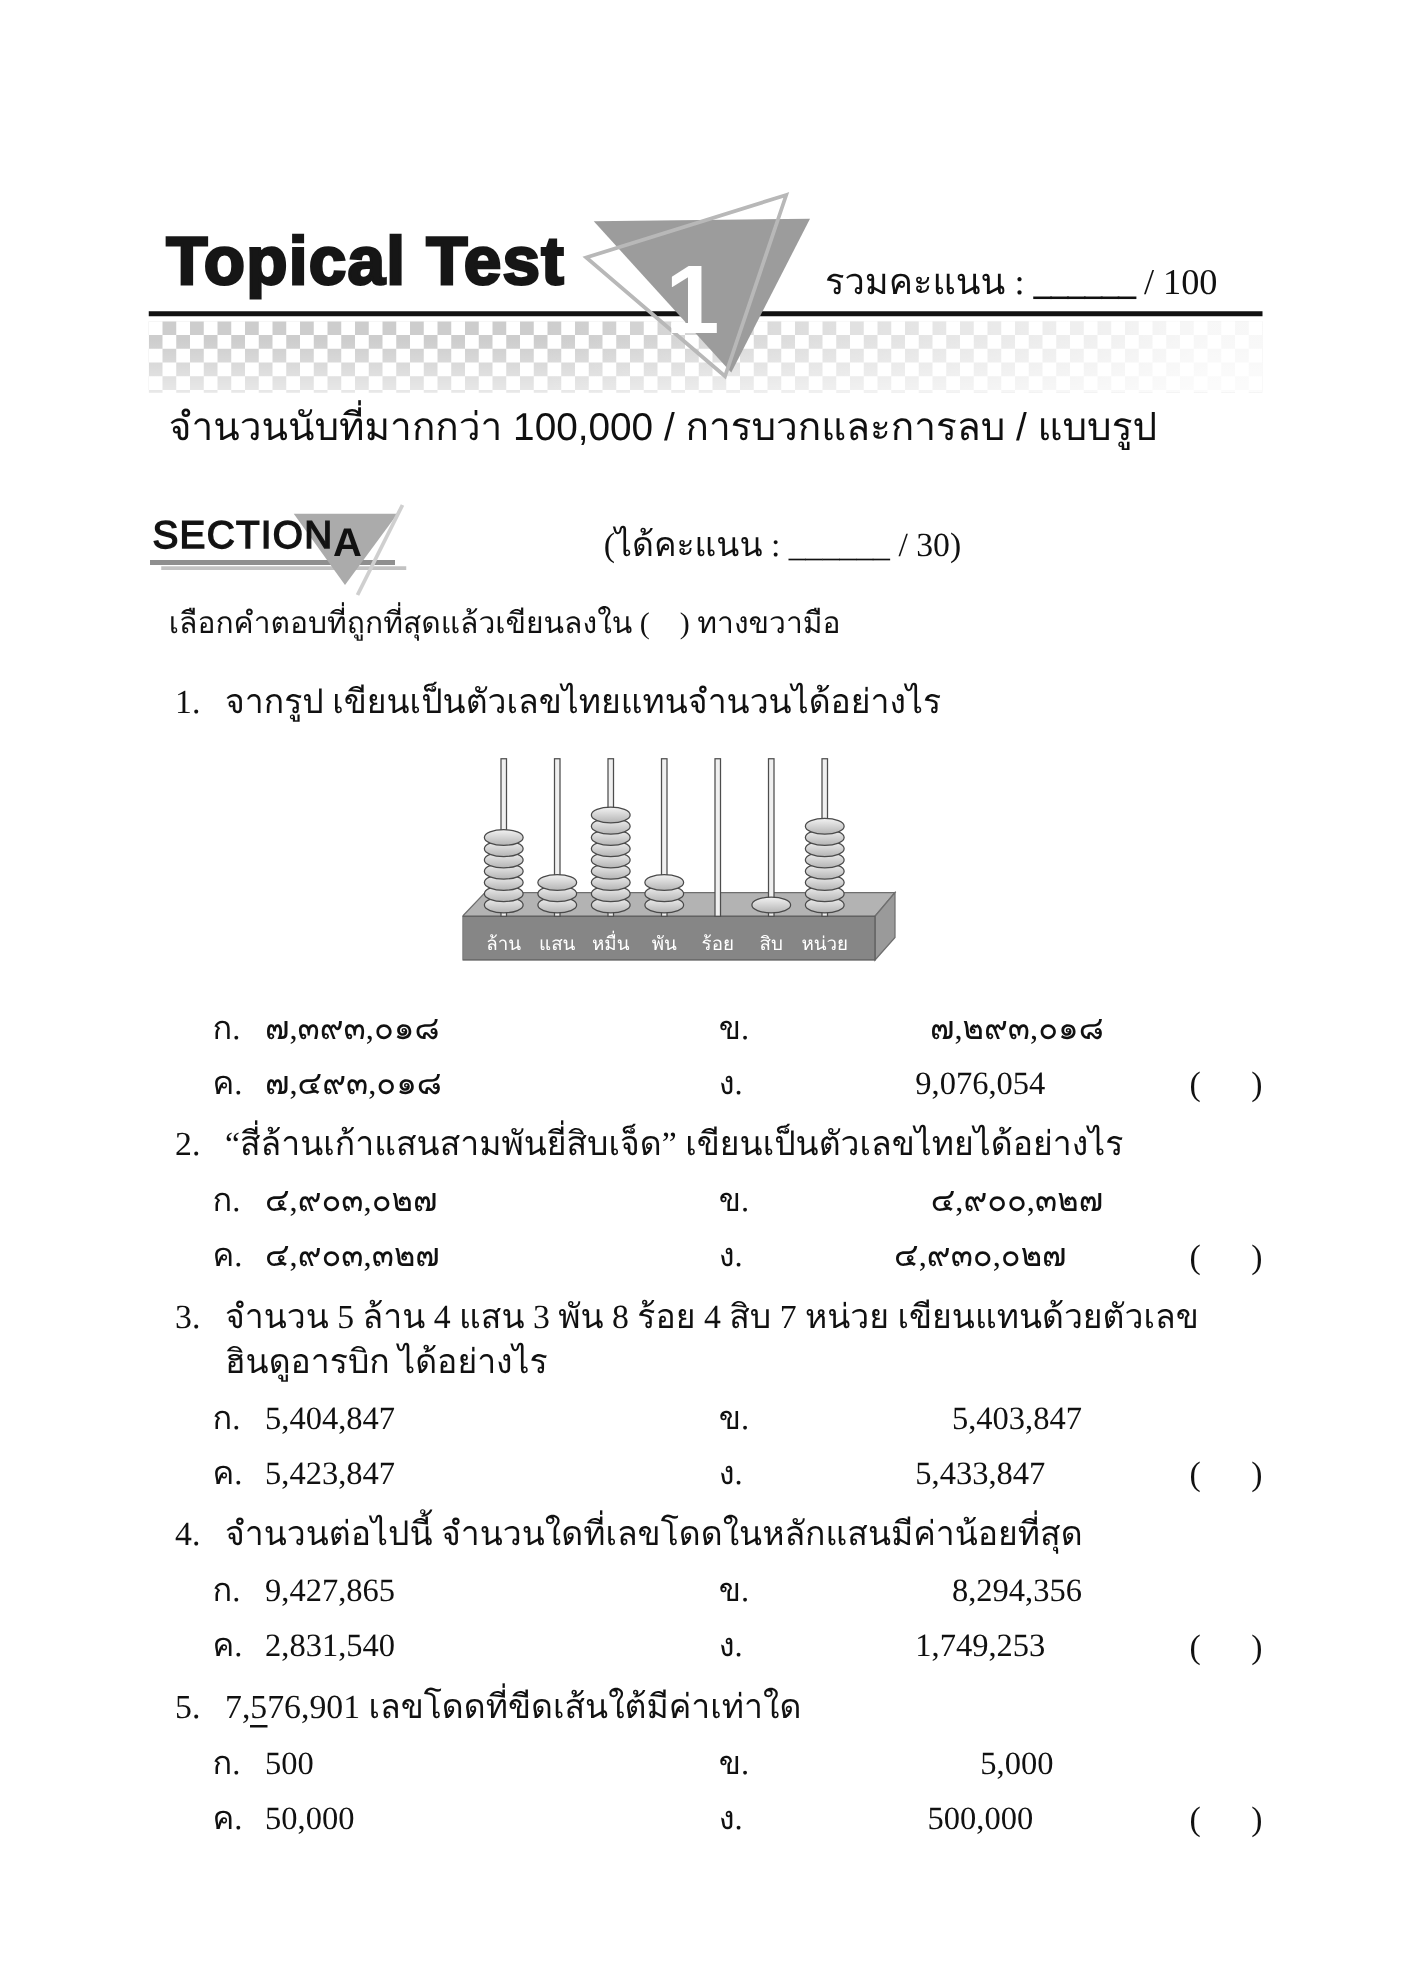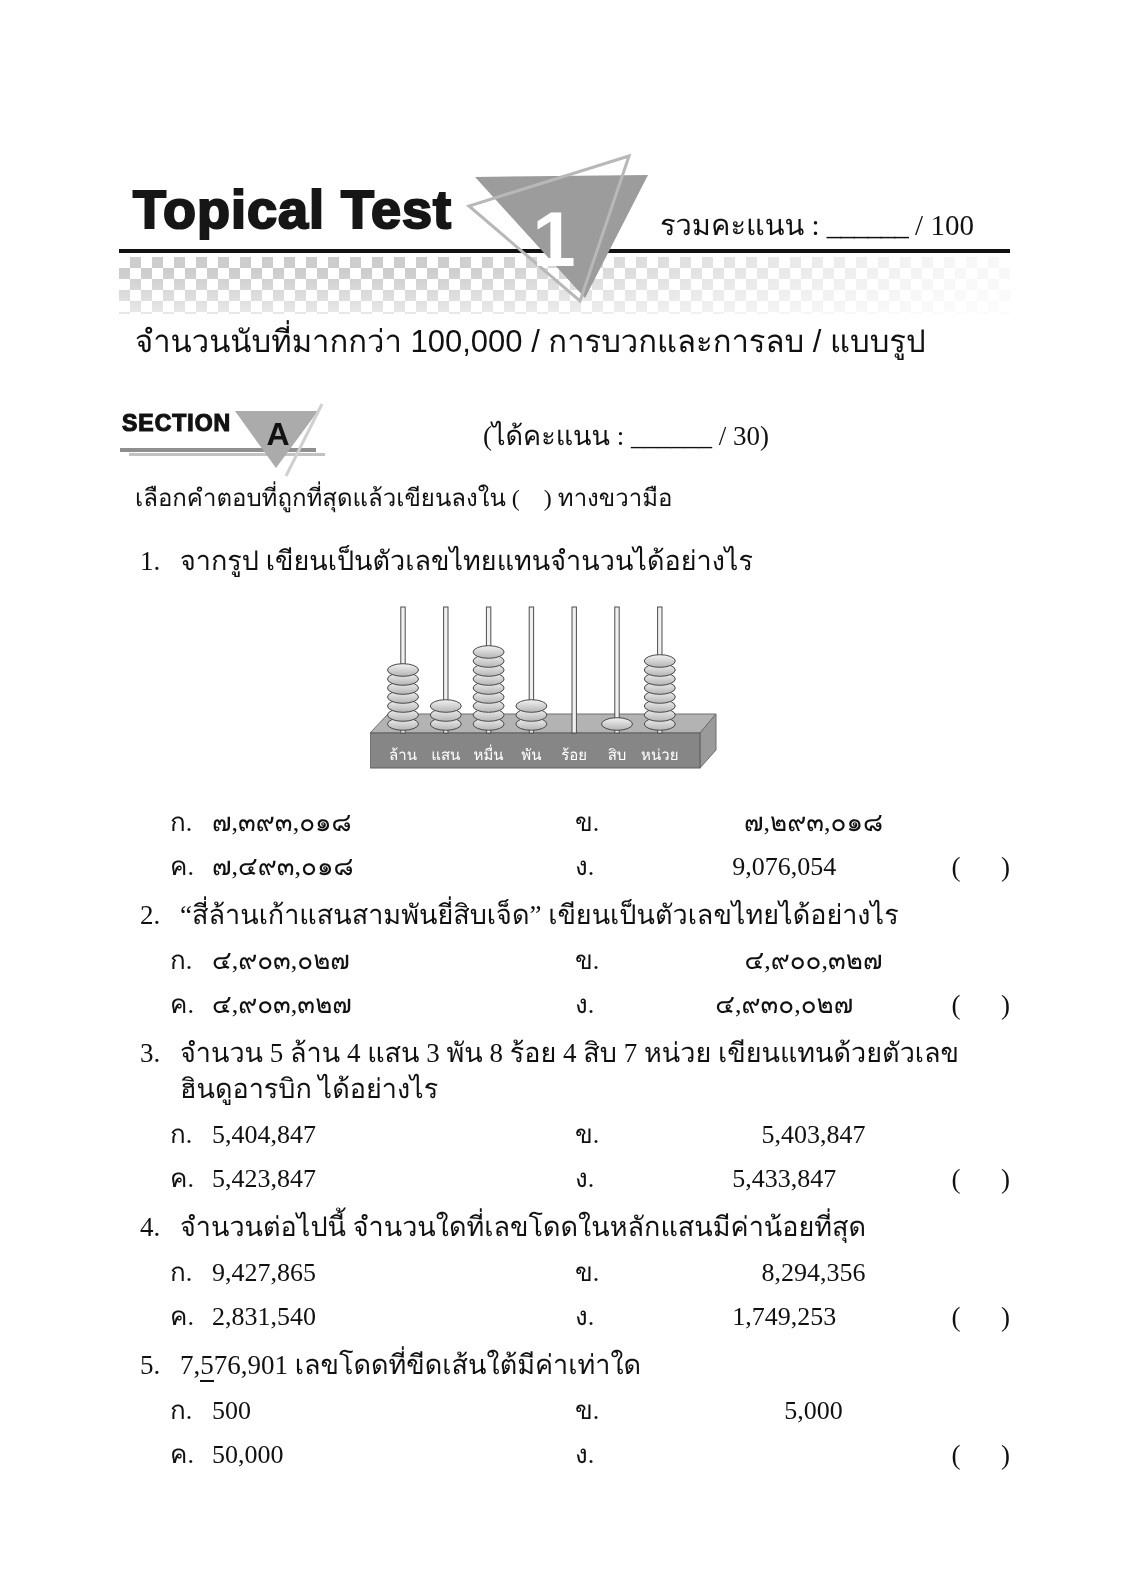--- a/index.html
+++ b/index.html
@@ -4,33 +4,33 @@
 <style>
   html,body{margin:0;padding:0;background:#fff;}
   .page{position:relative;width:1128px;height:1571px;background:#fff;overflow:hidden;
         font-family:"Liberation Serif","DejaVu Serif",serif;color:#111;}
 
   
   .main-title{position:absolute;left:133px;top:178px;font-family:"Liberation Sans","DejaVu Sans",sans-serif;
       font-weight:bold;font-size:54px;letter-spacing:1px;color:#161616;-webkit-text-stroke:2.2px #161616;}
   .badge{position:absolute;left:452px;top:146px;width:212px;height:172px;z-index:5;}
   .score-line{position:absolute;left:660px;top:202px;font-size:29px;white-space:nowrap;}
-  .score-line .blank{letter-spacing:-1px;font-weight:normal;}
+  .score-line .blank{letter-spacing:-1px;font-weight:bold;}
   .rule{position:absolute;left:119px;top:249px;width:891px;height:4px;background:#111;}
   .halftone{position:absolute;left:119px;top:257px;width:891px;height:57px;
       background:repeating-conic-gradient(#cdcdcd 0% 25%, transparent 0% 50%);background-size:22px 22px;}
   .halftone::after{content:'';position:absolute;inset:0;
       background:linear-gradient(to right, rgba(255,255,255,0) 35%, rgba(255,255,255,.85) 95%),
                  linear-gradient(to bottom, rgba(255,255,255,0) 25%, rgba(255,255,255,.55));}
   .topic-title{position:absolute;left:135px;top:316px;width:880px;font-weight:normal;font-size:31px;
       font-family:"Liberation Sans","DejaVu Sans",sans-serif;color:#101010;}
 
   
   .section-label{position:absolute;left:122px;top:410px;font-family:"Liberation Sans","DejaVu Sans",sans-serif;
-      font-weight:bold;font-size:23px;letter-spacing:1px;-webkit-text-stroke:1.2px #161616;z-index:4;}
+      font-weight:normal;font-size:31px;letter-spacing:1px;-webkit-text-stroke:1.2px #161616;z-index:4;}
   .sec-underline1{position:absolute;left:120px;top:448px;width:196px;height:4px;background:#8f8f8f;z-index:1;}
   .sec-underline2{position:absolute;left:129px;top:453px;width:196px;height:3px;background:#c2c2c2;z-index:1;}
   .section-badge{position:absolute;left:230px;top:402px;width:100px;height:86px;z-index:3;}
   .section-score{position:absolute;left:483px;top:414px;font-size:27px;white-space:nowrap;}
   .instruction{position:absolute;left:135px;top:478px;font-size:24px;font-weight:normal;white-space:pre;}
 
   
   .questions{position:absolute;left:140px;top:535px;width:870px;}
   .q-line{display:flex;font-size:27px;line-height:36px;margin-top:8px;}
   .q-num{width:40px;flex:none;}
@@ -242,19 +242,20 @@
         <div class="choice-row">
           <span class="c-label">ก.</span>
           <span class="c-val">500</span>
           <span class="c-label">ข.</span>
           <span class="c-val2">5,000</span>
         </div>
         <div class="choice-row">
           <span class="c-label">ค.</span>
           <span class="c-val">50,000</span>
           <span class="c-label">ง.</span>
+          <span class="c-val2">500,000</span>
           <span class="parens">(      )</span>
         </div>
       </div>
     </div>
 
   </div>
 </div>
 
 </body></html>

